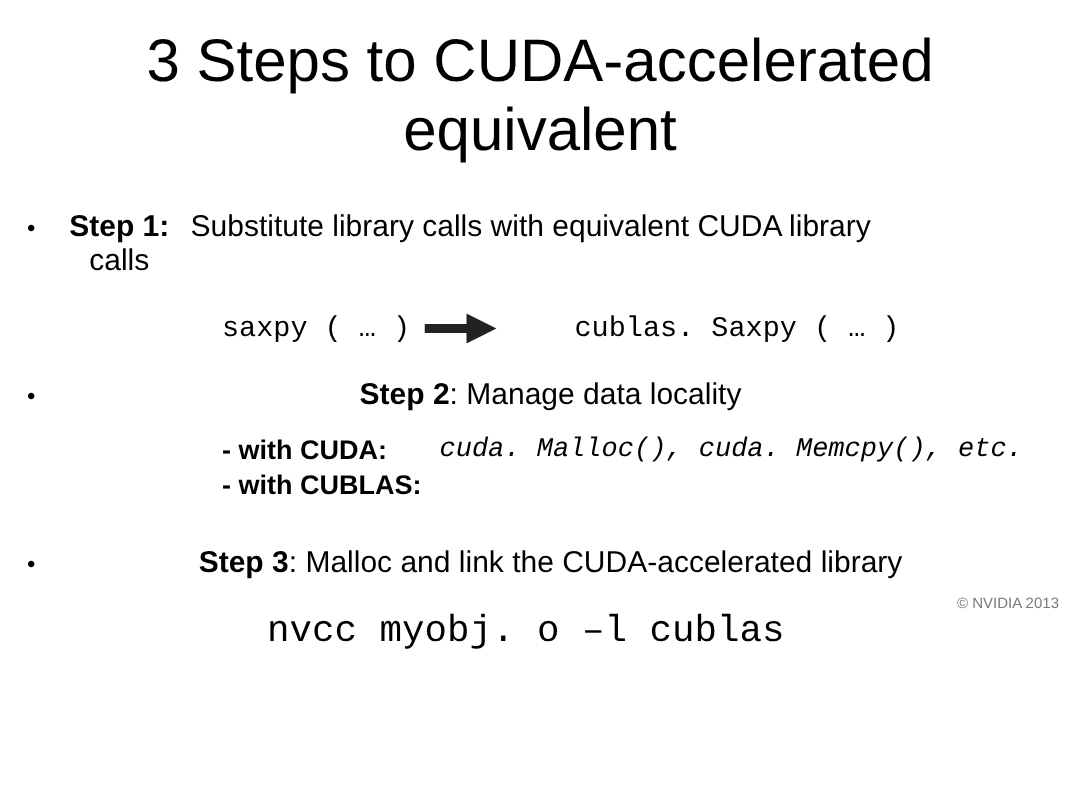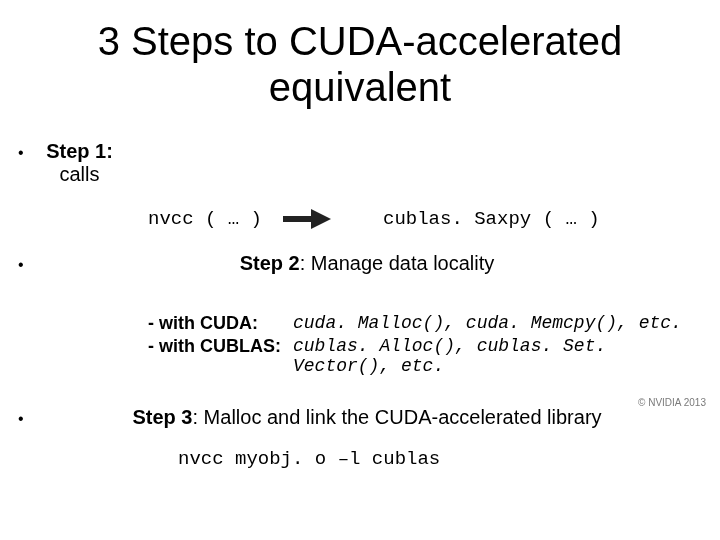--- a/index.html
+++ b/index.html
@@ -76,21 +76,21 @@
   .arrow-cell {
     flex: 0 0 100px;
     display: flex;
     align-items: center;
   }
   .code-right {
     flex: 1;
     font-family: Liberation Mono, monospace;
   }
   .locality-block {
-    margin-top: 35px;
+    margin-top: 12px;
     padding-left: 130px;
     font-size: 18px;
   }
   .loc-row {
     display: flex;
     margin-top: 2px;
   }
   .loc-label {
     flex: 0 0 145px;
     font-weight: 700;
@@ -98,21 +98,21 @@
   }
   .loc-code {
     flex: 1;
     font-family: "Courier New", Courier, monospace;
     font-style: italic;
   }
   .nvcc-row {
     margin-top: 16px;
     padding-left: 160px;
     font-family: "Courier New", Courier, monospace;
-    font-size: 19px;
+    font-size: 25px;
   }
   .footer {
     position: absolute;
     right: 14px;
     bottom: 24px;
     font-size: 10px;
     color: #7a7a7a;
   }
 </style>
 </head>
@@ -126,24 +126,25 @@
   </div>
 
   <div class="body">
 
     <div class="step-row">
       <div class="bullet">•</div>
       <div style="flex:0 0 95px;text-align:center;">
         <div class="step-label">Step 1:</div>
         <div style="font-weight:400;">calls</div>
       </div>
+      <div class="step-text">Substitute library calls with equivalent CUDA library</div>
     </div>
 
     <div class="code-row">
-      <div class="code-left">nvcc ( … )</div>
+      <div class="code-left">saxpy ( … )</div>
       <div class="arrow-cell">
         <svg width="48" height="20" viewBox="0 0 48 20">
           <rect x="0" y="7" width="30" height="6" fill="#222"></rect>
           <polygon points="28,0 48,10 28,20" fill="#222"></polygon>
         </svg>
       </div>
       <div class="code-right">cublas. Saxpy ( … )</div>
     </div>
 
     <div class="step-inline">
@@ -153,21 +154,20 @@
       </div>
     </div>
 
     <div class="locality-block">
       <div class="loc-row">
         <div class="loc-label">- with CUDA:</div>
         <div class="loc-code">cuda. Malloc(), cuda. Memcpy(), etc.</div>
       </div>
       <div class="loc-row">
         <div class="loc-label">- with CUBLAS:</div>
-        <div class="loc-code">cublas. Alloc(), cublas. Set. Vector(), etc.</div>
       </div>
     </div>
 
     <div class="step-inline" style="margin-top:30px;">
       <div class="bullet">•</div>
       <div class="txt">
         <span class="lbl">Step 3</span><span>: Malloc and link the CUDA-accelerated library</span>
       </div>
     </div>
 

